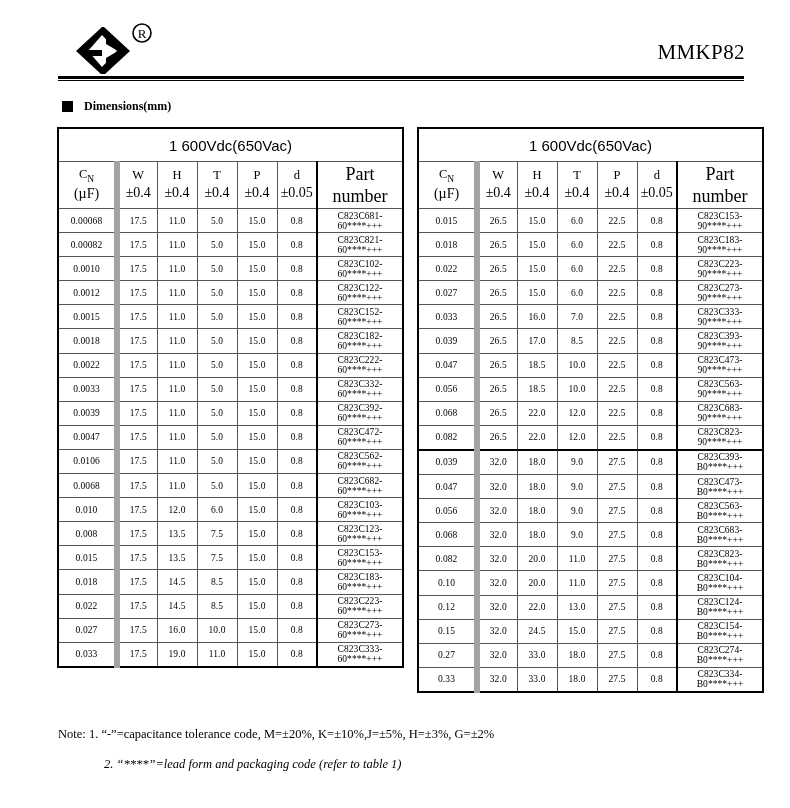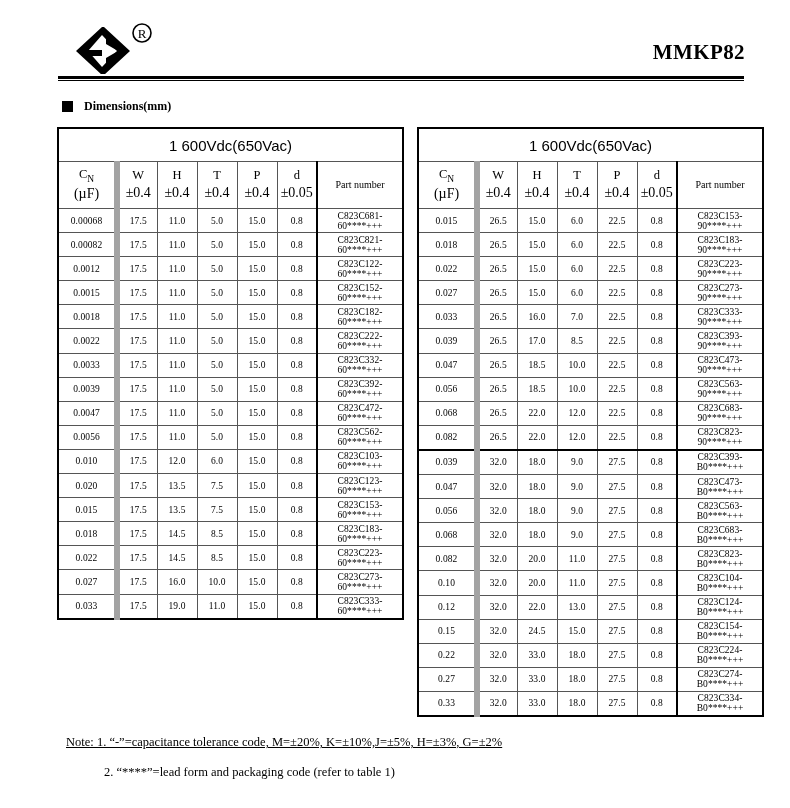--- a/index.html
+++ b/index.html
@@ -29,21 +29,21 @@
     top: 22px;
     width: 100px;
     height: 52px;
   }
   .logo-mark { display: block; }
   .doc-title {
     position: absolute;
     right: 45px;
     top: 40px;
     font-family: "Liberation Serif", "DejaVu Serif", serif;
-    font-weight: bold;
+    font-weight: normal;
     font-size: 21px;
     letter-spacing: 0.4px;
   }
   .header-rule {
     position: absolute;
     left: 58px;
     right: 46px;
     top: 76px;
     height: 3px;
     background: #000;
@@ -118,21 +118,21 @@
     border-right: none;
   }
   .head-row td {
     height: 46px;
     font-size: 12.5px;
     line-height: 1.25;
     border-bottom: 2px solid #000;
   }
   .head-row .unit { display: block; font-size: 14px; }
   .head-row .sub  { font-size: 9.5px; vertical-align: sub; }
-  .head-row .pn-head { font-size: 10px; }
+  .head-row .pn-head { font-size: 18px; }
 
   .data-row td {
     height: 23.1px;
     font-size: 9.5px;
     letter-spacing: 0.1px;
   }
   .data-row td.pn-cell {
     font-size: 9.5px;
     letter-spacing: 0.05px;
   }
@@ -143,22 +143,22 @@
   col.c-pn  { width: 86px; }
 
   
   .notes {
     position: absolute;
     left: 58px;
     top: 728px;
     font-size: 12.5px;
     line-height: 1.05;
   }
-  .note-line-1 { margin: 8px; text-decoration: underline; }
-  .note-line-2 { margin: 17px 0 0 46px; }
+  .note-line-1 { margin: 0; }
+  .note-line-2 { margin: 17px 0 0 46px; font-style: italic; }
 </style>
 </head>
 <body>
 
 <div class="page-header">
   <div class="logo-block">
     <svg class="logo-mark" width="100" height="52" viewBox="0 0 100 52">
 
       <path d="M4 29 L30 5 L30 13 L16 29 L30 45 L30 53 Z" fill="#000"></path>
       <path d="M30 5 L32 5 L58 29 L32 53 L30 53 L30 45 L45 29 L30 13 Z" fill="#000"></path>
@@ -235,20 +235,29 @@
           <tr class="data-row">
             <td class="cap-cell">0.00082</td>
             <td>17.5</td>
             <td>11.0</td>
             <td>5.0</td>
             <td>15.0</td>
             <td>0.8</td>
             <td class="pn-cell">C823C821-60****+++</td>
           </tr>
           <tr class="data-row">
+            <td class="cap-cell">0.0010</td>
+            <td>17.5</td>
+            <td>11.0</td>
+            <td>5.0</td>
+            <td>15.0</td>
+            <td>0.8</td>
+            <td class="pn-cell">C823C102-60****+++</td>
+          </tr>
+          <tr class="data-row">
             <td class="cap-cell">0.0012</td>
             <td>17.5</td>
             <td>11.0</td>
             <td>5.0</td>
             <td>15.0</td>
             <td>0.8</td>
             <td class="pn-cell">C823C122-60****+++</td>
           </tr>
           <tr class="data-row">
             <td class="cap-cell">0.0015</td>
@@ -298,39 +307,48 @@
           <tr class="data-row">
             <td class="cap-cell">0.0047</td>
             <td>17.5</td>
             <td>11.0</td>
             <td>5.0</td>
             <td>15.0</td>
             <td>0.8</td>
             <td class="pn-cell">C823C472-60****+++</td>
           </tr>
           <tr class="data-row">
-            <td class="cap-cell">0.0056</td>
+            <td class="cap-cell">0.0106</td>
             <td>17.5</td>
             <td>11.0</td>
             <td>5.0</td>
             <td>15.0</td>
             <td>0.8</td>
             <td class="pn-cell">C823C562-60****+++</td>
+          </tr>
+          <tr class="data-row">
+            <td class="cap-cell">0.0068</td>
+            <td>17.5</td>
+            <td>11.0</td>
+            <td>5.0</td>
+            <td>15.0</td>
+            <td>0.8</td>
+            <td class="pn-cell">C823C682-60****+++</td>
           </tr>
           <tr class="data-row">
             <td class="cap-cell">0.010</td>
             <td>17.5</td>
             <td>12.0</td>
             <td>6.0</td>
             <td>15.0</td>
             <td>0.8</td>
             <td class="pn-cell">C823C103-60****+++</td>
           </tr>
           <tr class="data-row">
-            <td class="cap-cell">0.020</td>
+            <td class="cap-cell">0.008</td>
             <td>17.5</td>
             <td>13.5</td>
             <td>7.5</td>
             <td>15.0</td>
             <td>0.8</td>
             <td class="pn-cell">C823C123-60****+++</td>
           </tr>
           <tr class="data-row">
             <td class="cap-cell">0.015</td>
             <td>17.5</td>
@@ -580,29 +598,20 @@
           <tr class="data-row">
             <td class="cap-cell">0.15</td>
             <td>32.0</td>
             <td>24.5</td>
             <td>15.0</td>
             <td>27.5</td>
             <td>0.8</td>
             <td class="pn-cell">C823C154-B0****+++</td>
           </tr>
           <tr class="data-row">
-            <td class="cap-cell">0.22</td>
-            <td>32.0</td>
-            <td>33.0</td>
-            <td>18.0</td>
-            <td>27.5</td>
-            <td>0.8</td>
-            <td class="pn-cell">C823C224-B0****+++</td>
-          </tr>
-          <tr class="data-row">
             <td class="cap-cell">0.27</td>
             <td>32.0</td>
             <td>33.0</td>
             <td>18.0</td>
             <td>27.5</td>
             <td>0.8</td>
             <td class="pn-cell">C823C274-B0****+++</td>
           </tr>
           <tr class="data-row">
             <td class="cap-cell">0.33</td>

